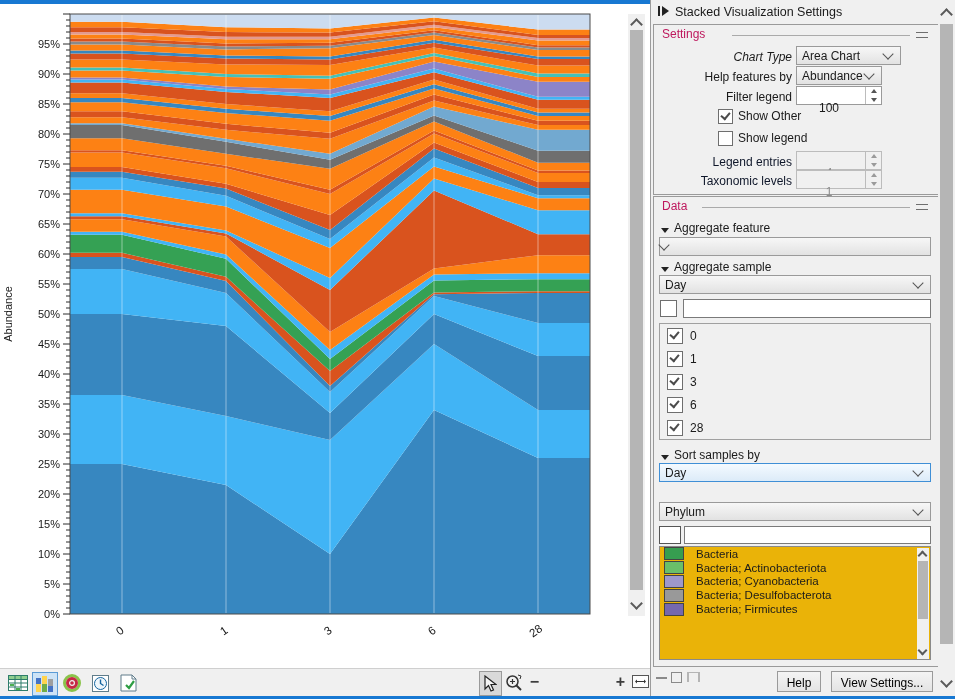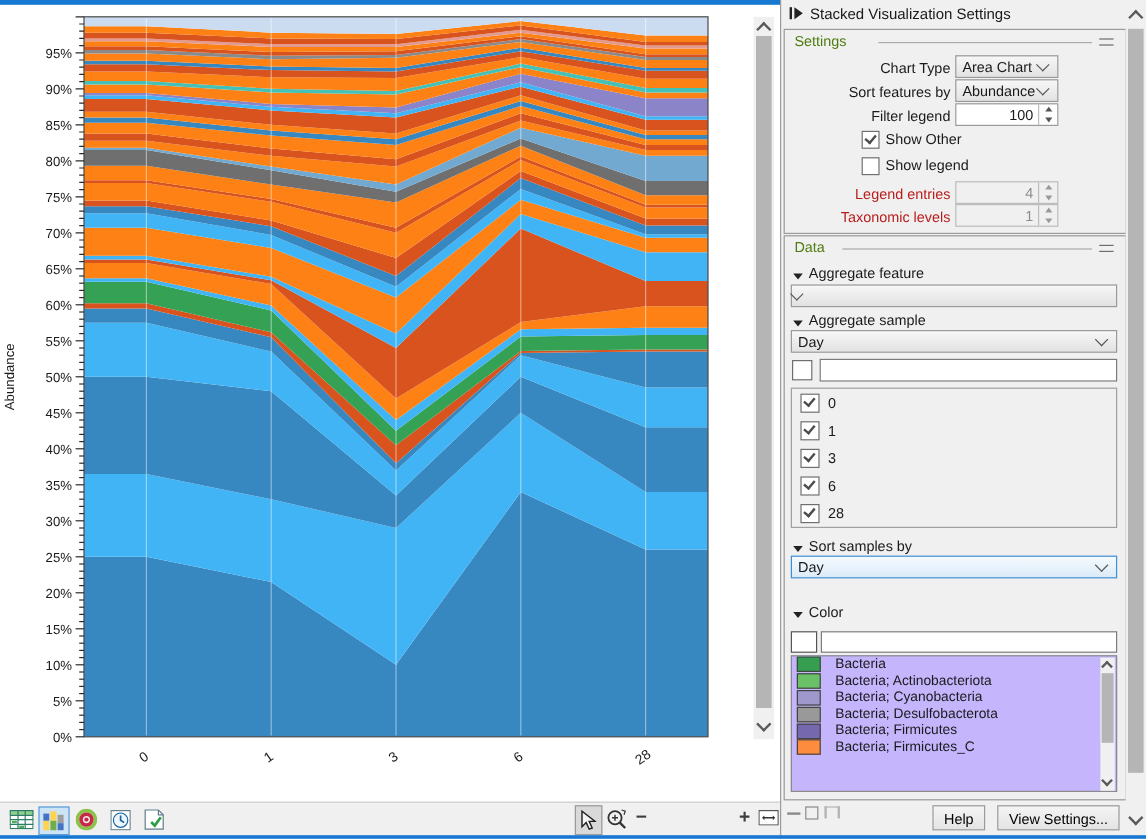--- a/index.html
+++ b/index.html
@@ -21,47 +21,47 @@
   #left-toolbar{left:0;top:668px;width:650px;height:28px;background:#f0f0f0;border-top:1px solid #cfcfcf;}
   .tb-ico{position:absolute;top:3px;width:24px;height:22px;display:flex;align-items:center;justify-content:center;}
   .tb-ico.active{background:#cde3f6;border:1px solid #5b9bd5;}
   .tool-ico{position:absolute;top:2px;display:flex;align-items:center;justify-content:center;}
   .tool-ico.pressed{background:#d9d9d9;border:1px solid #9a9a9a;}
   .signchar{font-size:16px;font-weight:bold;color:#3c3c3c;line-height:1;}
   
   #right-panel{left:650px;top:0;width:305px;height:699px;background:#f0f0f0;border-left:1px solid #9c9c9c;box-sizing:border-box;}
   .rp{position:absolute;}
   .group-box{position:absolute;border:1px solid #9a9a9a;background:#f0f0f0;}
-  .box-title{position:absolute;font-size:12px;color:#4d7c0f;background:#f0f0f0;padding:0 2px;}
+  .box-title{position:absolute;font-size:12px;color:#be185d;background:#f0f0f0;padding:0 2px;}
   .title-line{position:absolute;border-top:1px solid #aaa;}
   .dash-ico{position:absolute;width:12px;height:4px;border-top:1px solid #6e6e6e;border-bottom:1px solid #6e6e6e;}
   .lbl{position:absolute;white-space:nowrap;}
   .lbl.right{text-align:right;}
-  .lbl.disabled{color:#b91c1c;}
+  .lbl.disabled{color:#0f172a;}
   .combo{position:absolute;height:19px;box-sizing:border-box;border:1px solid #9a9a9a;
          background:linear-gradient(#f7f7f7,#e2e2e2);display:flex;align-items:center;}
   .combo.focused{border:1px solid #3f8fd6;background:linear-gradient(#f4faff,#dcebf8);}
   .combo .ctext{flex:1;padding-left:5px;overflow:hidden;white-space:nowrap;}
   .combo .carrow{width:7px;height:7px;border-right:1.5px solid #555;border-bottom:1.5px solid #555;
                  transform:rotate(45deg);margin-right:8px;margin-top:-3px;}
   .spin{position:absolute;height:19px;box-sizing:border-box;border:1px solid #9a9a9a;background:#fff;display:flex;}
   .spin.disabled{background:#f0f0f0;border-color:#bcbcbc;color:#8c8c8c;}
-  .spin .sval{flex:1;text-align:right;padding:2px 4px 0 0;}
+  .spin .sval{flex:1;text-align:center;padding:14px 4px 0 0;}
   .spin .sbtns{width:15px;border-left:1px solid #bcbcbc;display:flex;flex-direction:column;}
   .spin .sbtn{flex:1;display:flex;align-items:center;justify-content:center;}
   .tri-up{width:0;height:0;border-left:3px solid transparent;border-right:3px solid transparent;border-bottom:4px solid #555;}
   .tri-dn{width:0;height:0;border-left:3px solid transparent;border-right:3px solid transparent;border-top:4px solid #555;}
   .spin.disabled .tri-up{border-bottom-color:#9a9a9a;}
   .spin.disabled .tri-dn{border-top-color:#9a9a9a;}
   .cb{position:absolute;width:13px;height:13px;background:#fff;border:1px solid #6e6e6e;}
   .cb .ck{position:absolute;left:2px;top:2px;width:7px;height:4px;border-left:2px solid #4c4c4c;border-bottom:2px solid #4c4c4c;transform:rotate(-50deg);}
   .sec-tri{display:inline-block;width:0;height:0;border-top:5px solid #222;border-left:4px solid transparent;border-right:4px solid transparent;margin-right:5px;position:relative;top:1px;}
   .text-input{position:absolute;box-sizing:border-box;border:1px solid #7a7a7a;background:#fff;font-family:inherit;font-size:12px;padding:0 3px;}
   .listbox{position:absolute;box-sizing:border-box;border:1px solid #a0a0a0;background:#f0f0f0;overflow:hidden;}
-  .legendbox{position:absolute;box-sizing:border-box;border:1px solid #8a8a8a;background:#c4b5fd;overflow:hidden;}
+  .legendbox{position:absolute;box-sizing:border-box;border:1px solid #8a8a8a;background:#eab308;overflow:hidden;}
   .legend-row{position:relative;height:13.8px;display:flex;align-items:center;}
   .legend-swatch{width:18px;height:11px;border:1px solid #444;margin-left:4px;flex:none;}
   .legend-label{font-size:11.5px;margin-left:12px;white-space:nowrap;}
   .day-row{position:relative;height:23px;}
   .btn{position:absolute;box-sizing:border-box;border:1px solid #9a9a9a;background:linear-gradient(#f4f4f4,#e4e4e4);
        text-align:center;font-size:12px;padding-top:3px;height:21px;}
   .win-ico{position:absolute;color:#8a8a8a;}
   #hdr-ico-bar{position:absolute;width:2px;height:10px;background:#222;}
   #hdr-ico-tri{position:absolute;width:0;height:0;border-left:7px solid #222;border-top:5px solid transparent;border-bottom:5px solid transparent;}
 </style>
@@ -339,27 +339,27 @@
     <span id="hdr-ico-bar" style="left:1px;top:0;"></span>
     <span id="hdr-ico-tri" style="left:5px;top:0;"></span>
   </div>
   <div class="rp" style="left:24px;top:5px;font-size:12.5px;">Stacked Visualization Settings</div>
 
   <div class="group-box" style="left:2px;top:24px;width:284px;height:169px;">
     <span class="box-title" style="left:6px;top:2px;">Settings</span>
     <span class="title-line" style="left:78px;right:28px;top:10px;"></span>
     <span class="dash-ico" style="right:10px;top:7px;"></span>
 
-    <span class="lbl right" style="right:146px;top:25px;">Chart Type</span>
-    <div class="combo" style="left:142px;top:21px;width:86px;">
+    <span class="lbl right" style="right:146px;top:25px;font-style:italic;">Chart Type</span>
+    <div class="combo" style="left:142px;top:21px;width:105px;">
       <span class="ctext">Area Chart</span>
       <span class="carrow"></span>
     </div>
 
-    <span class="lbl right" style="right:146px;top:45px;">Sort features by</span>
+    <span class="lbl right" style="right:146px;top:45px;">Help features by</span>
     <div class="combo" style="left:142px;top:41px;width:86px;">
       <span class="ctext">Abundance</span>
       <span class="carrow"></span>
     </div>
 
     <span class="lbl right" style="right:146px;top:65px;">Filter legend</span>
     <div class="spin" style="left:142px;top:61px;width:86px;">
       <span class="sval">100</span>
       <span class="sbtns">
           <span class="sbtn">
@@ -458,20 +458,24 @@
         </div>
       </div>
 
     <div class="lbl" style="left:7px;top:251px;"><span class="sec-tri"></span><span>Sort samples by</span></div>
     <div class="combo focused" style="left:5px;top:266px;width:272px;">
       <span class="ctext">Day</span>
       <span class="carrow"></span>
     </div>
 
     <div class="lbl" style="left:7px;top:306px;"><span class="sec-tri"></span><span>Color</span></div>
+    <div class="combo" style="left:5px;top:305px;width:272px;">
+      <span class="ctext">Phylum</span>
+      <span class="carrow"></span>
+    </div>
 
     <span class="abs" style="left:5px;top:329px;width:20px;height:16px;background:#fff;border:1px solid #555;position:absolute;"></span>
     <input class="text-input" style="left: 30px; top: 329px; width: 247px; height: 18px;">
 
     <div class="legendbox" style="left:5px;top:349px;width:272px;height:114px;" id="legend-list">
       <div class="legend-row">
           <span class="legend-swatch" style="background: rgb(54, 158, 80);"></span>
           <span class="legend-label">Bacteria</span>
         </div>
         <div class="legend-row">
@@ -482,24 +486,20 @@
           <span class="legend-swatch" style="background: rgb(158, 152, 204);"></span>
           <span class="legend-label">Bacteria; Cyanobacteria</span>
         </div>
         <div class="legend-row">
           <span class="legend-swatch" style="background: rgb(153, 153, 153);"></span>
           <span class="legend-label">Bacteria; Desulfobacterota</span>
         </div>
         <div class="legend-row">
           <span class="legend-swatch" style="background: rgb(117, 104, 174);"></span>
           <span class="legend-label">Bacteria; Firmicutes</span>
-        </div>
-        <div class="legend-row">
-          <span class="legend-swatch" style="background: rgb(253, 140, 62);"></span>
-          <span class="legend-label">Bacteria; Firmicutes_C</span>
         </div>
         <div class="abs sb-v" style="right:1px;top:1px;width:12px;height:112px;">
         <span class="caret up" style="left:2px;top:4px;width:5px;height:5px;"></span>
         <div class="sb-thumb" style="left:1px;top:13px;width:10px;height:58px;"></div>
         <span class="caret down" style="left:2px;bottom:6px;width:5px;height:5px;"></span>
       </div>
     </div>
   </div>
 
   <span class="win-ico" style="left:5px;top:674px;width:11px;height:3px;border-bottom:2px solid #8a8a8a;"></span>

